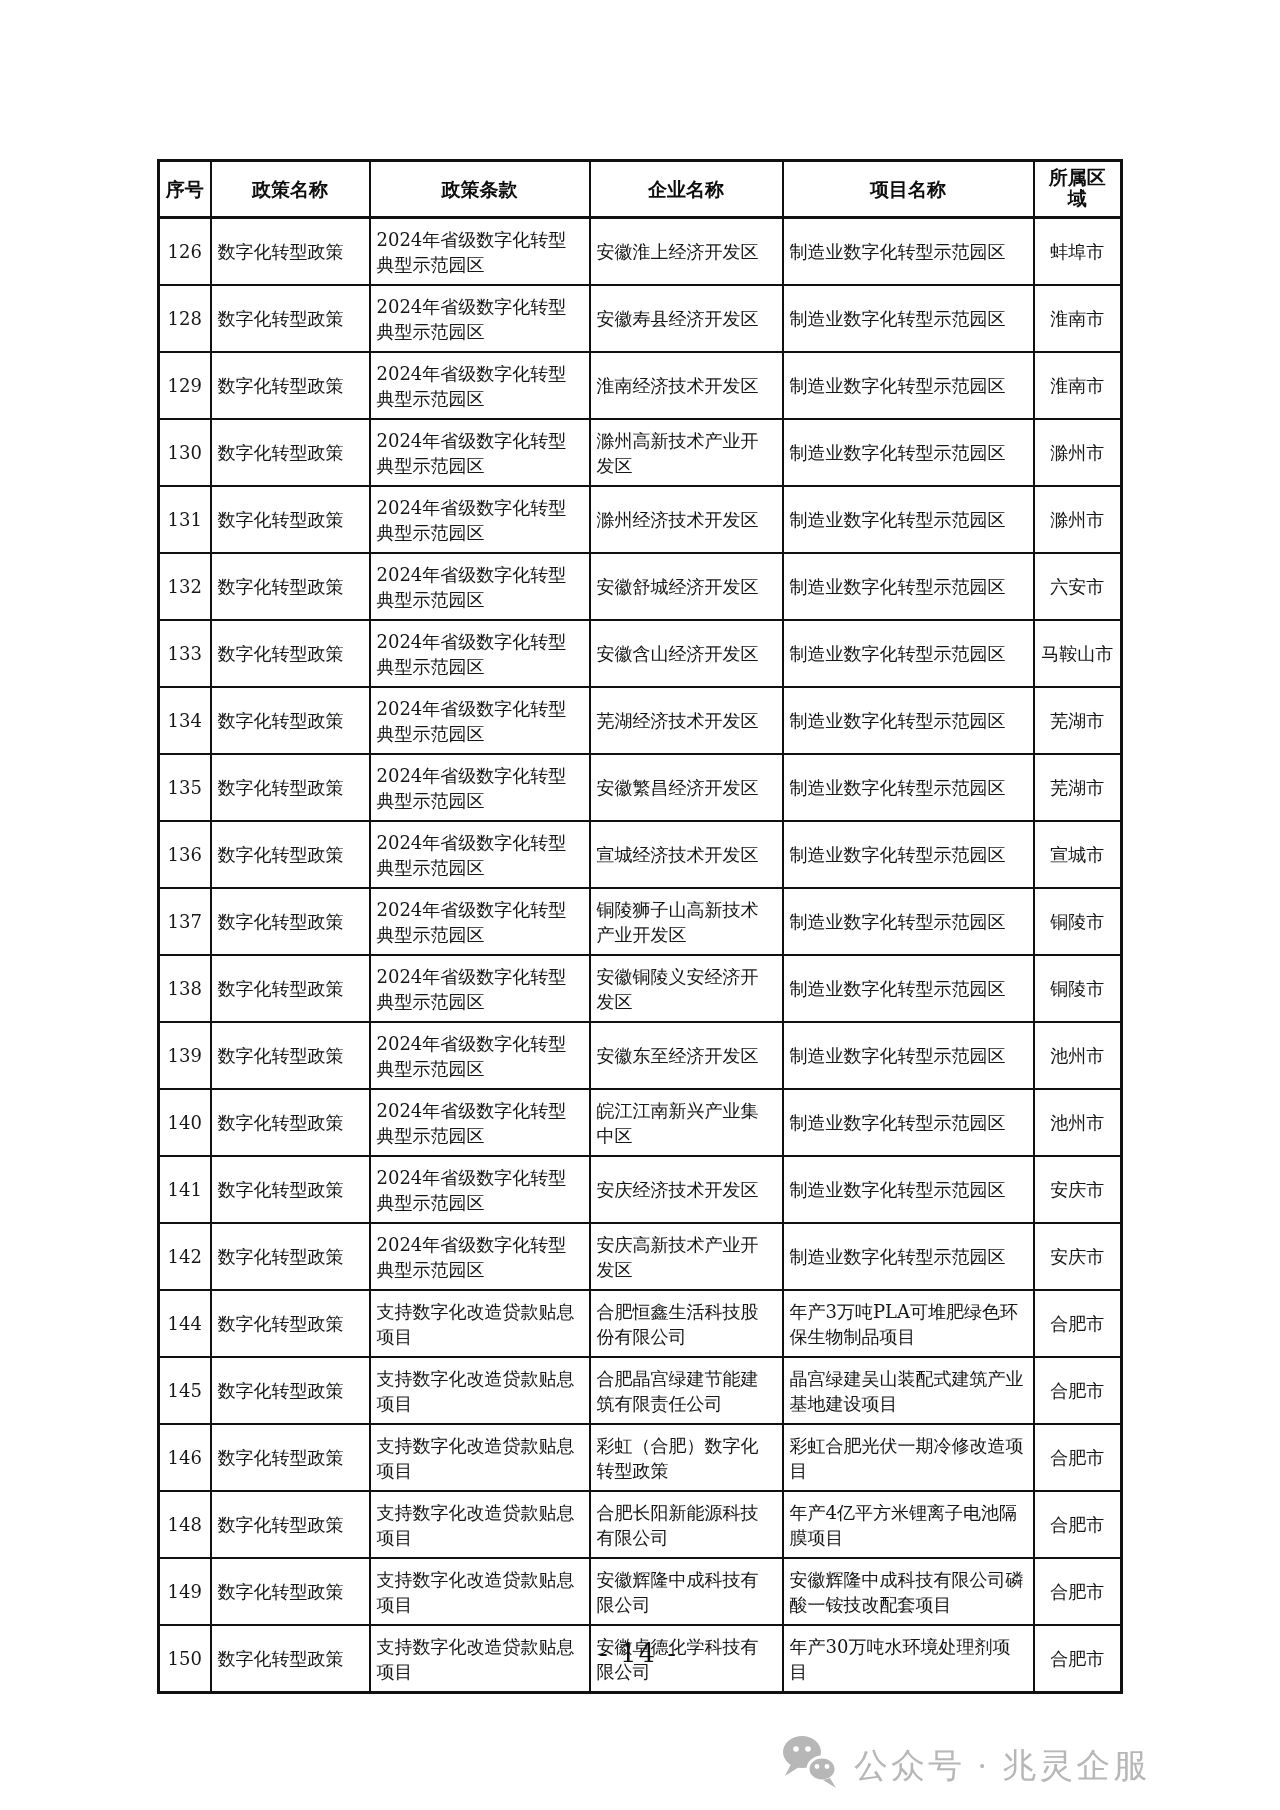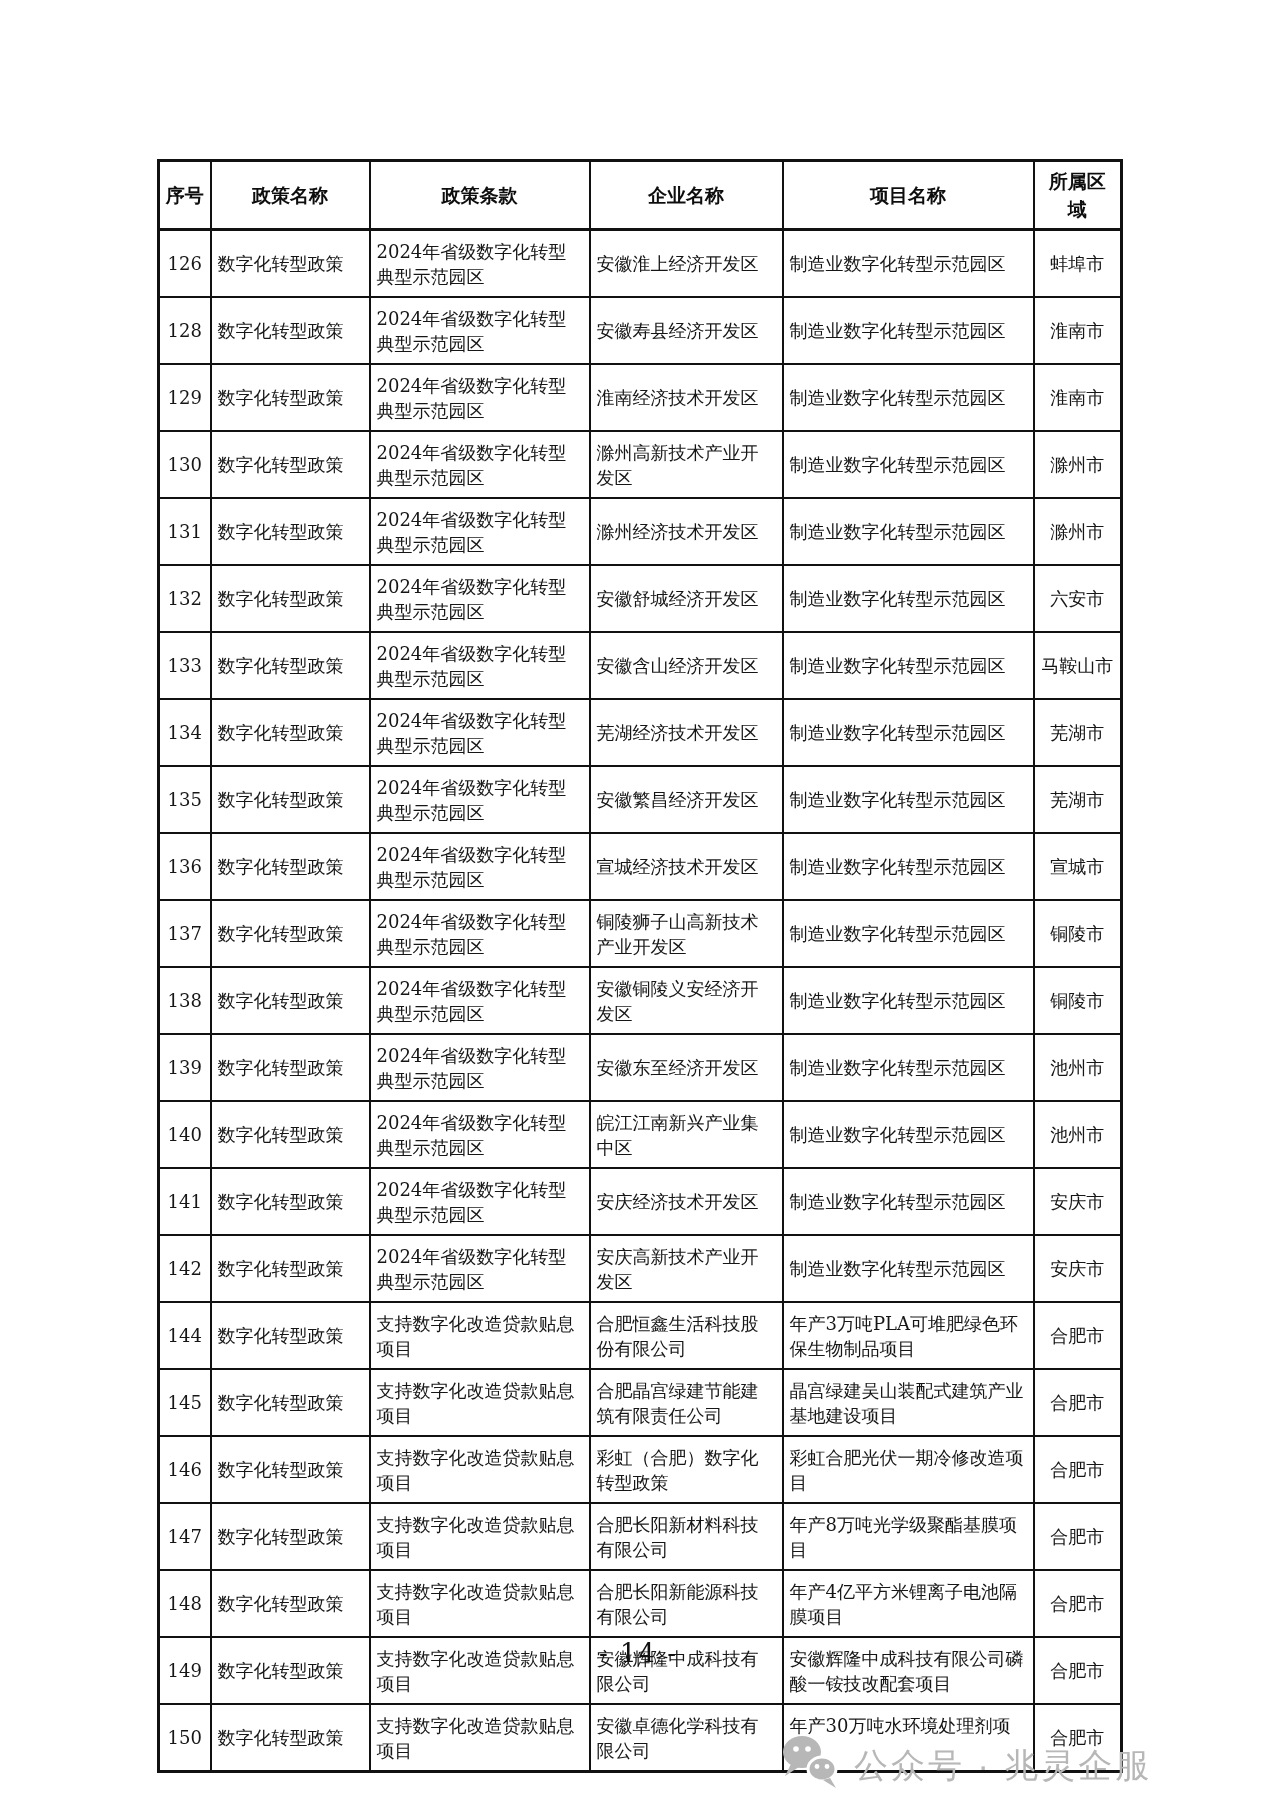--- a/index.html
+++ b/index.html
@@ -22,33 +22,33 @@
     font-weight:bold; font-size:19px; line-height:25px;
     text-align:center; padding:5px 4px; color:#0d0d0d;
   }
   .policy td {
     font-size:18px; line-height:25px; padding:3px 6px;
     vertical-align:middle; word-break:break-all;
   }
   .policy tbody tr { height:54px; }
   td.c { text-align:center; padding:20px 2px; }
   td.l { text-align:left; }
-  .wrap3 { display:inline-block; width:3.2em; line-height:28px; }
+  .wrap3 { display:inline-block; width:3.2em; line-height:21px; }
 
   .page-number {
     position:absolute; left:157px; top:1638px; width:963px;
     text-align:center; font-size:26px; letter-spacing:2px; color:#111;
   }
 
   .footer-mark {
     position:absolute; left:778px; top:1733px;
     display:flex; align-items:center; gap:12px;
   }
   .footer-mark .wm-text {
-    font-family:Liberation Sans, sans-serif;
+    font-family:Liberation Serif, serif;
     font-size:34px; letter-spacing:3px; color:#b7b7b7; white-space:nowrap;margin-top:8px;
   }
   .wm-icon { display:block; }
 </style>
 </head>
 <body>
 
 <div class="page">
 
   <table class="policy">
@@ -217,28 +217,20 @@
     </tr>
         <tr>
       <td class="c"><span>146</span></td>
       <td class="l"><span>数字化转型政策</span></td>
       <td class="l"><span>支持数字化改造贷款贴息项目</span></td>
       <td class="l"><span>彩虹（合肥）数字化转型政策</span></td>
       <td class="l"><span>彩虹合肥光伏一期冷修改造项目</span></td>
       <td class="c"><span>合肥市</span></td>
     </tr>
         <tr>
-      <td class="c"><span>147</span></td>
-      <td class="l"><span>数字化转型政策</span></td>
-      <td class="l"><span>支持数字化改造贷款贴息项目</span></td>
-      <td class="l"><span>合肥长阳新材料科技有限公司</span></td>
-      <td class="l"><span>年产8万吨光学级聚酯基膜项目</span></td>
-      <td class="c"><span>合肥市</span></td>
-    </tr>
-        <tr>
       <td class="c"><span>148</span></td>
       <td class="l"><span>数字化转型政策</span></td>
       <td class="l"><span>支持数字化改造贷款贴息项目</span></td>
       <td class="l"><span>合肥长阳新能源科技有限公司</span></td>
       <td class="l"><span>年产4亿平方米锂离子电池隔膜项目</span></td>
       <td class="c"><span>合肥市</span></td>
     </tr>
         <tr>
       <td class="c"><span>149</span></td>
       <td class="l"><span>数字化转型政策</span></td>

